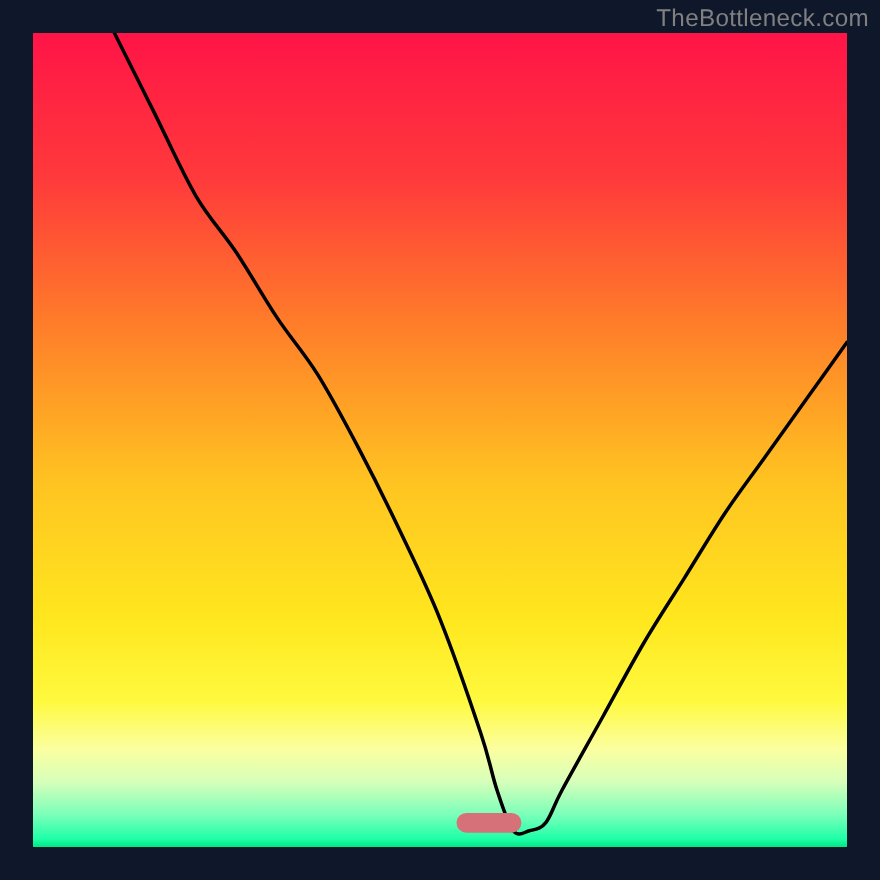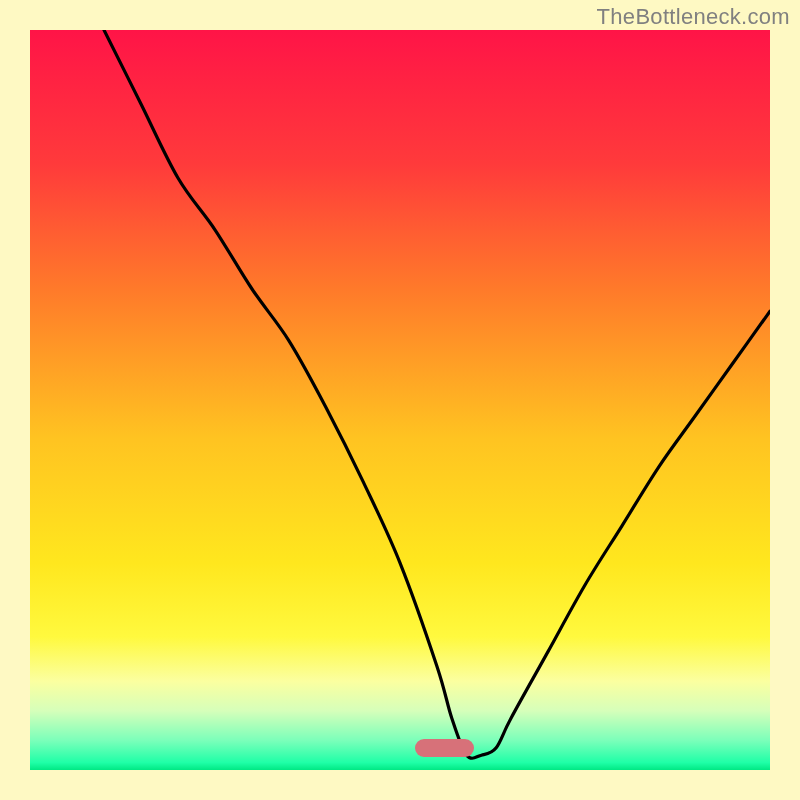--- a/index.html
+++ b/index.html
@@ -7,21 +7,21 @@
     padding: 0;
     width: 800px;
     height: 800px;
     background: #000000;
     overflow: hidden;
   }
   .container {
     position: relative;
     width: 800px;
     height: 800px;
-    background: #fef9c3;
+    background: #0f172a;
   }
   .watermark {
     position: absolute;
     top: 4px;
     right: 10px;
     color: #808080;
     font-family: Arial, Helvetica, sans-serif;
     font-size: 22px;
     font-weight: 500;
     letter-spacing: 0.3px;

